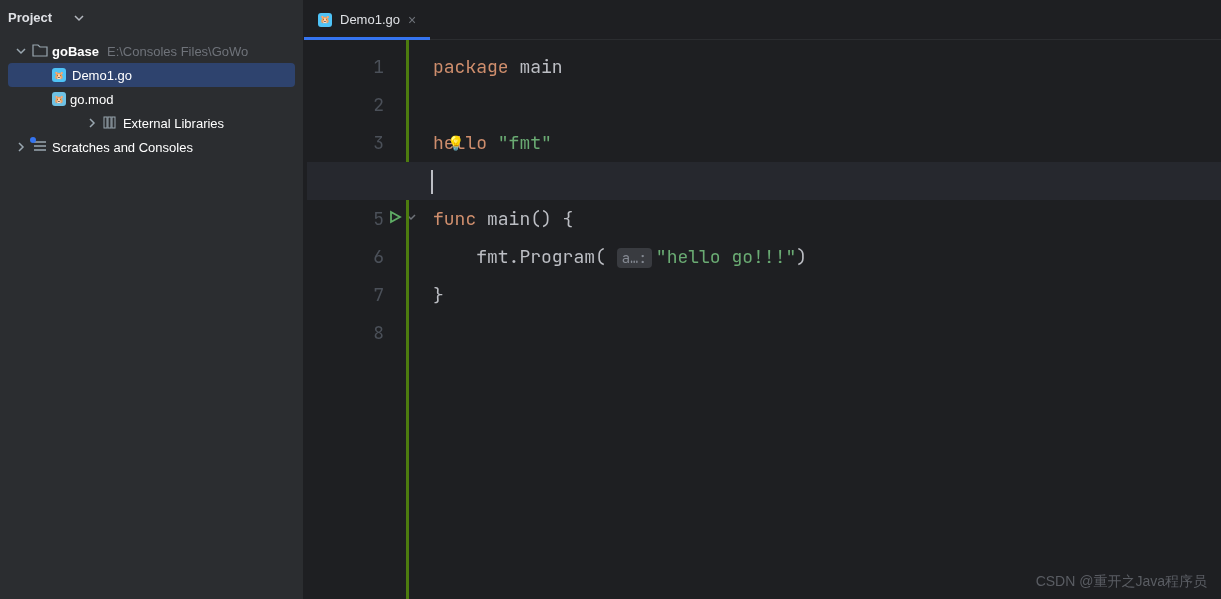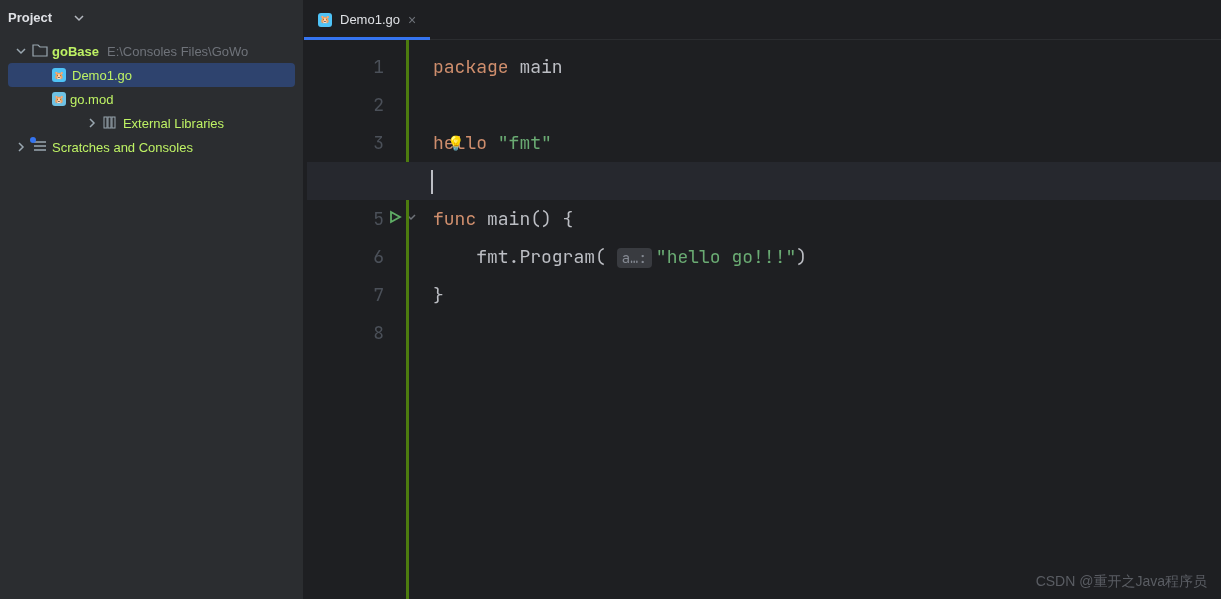--- a/index.html
+++ b/index.html
@@ -53,21 +53,21 @@
       display: flex;
       align-items: center;
       gap: 6px;
     }
     .chevron {
       width: 14px;
       color: #6f737a;
       display: inline-flex;
       justify-content: center;
     }
-    .tree-label { color: #bef264; }
+    .tree-label { color: #ffffff; }
     .tree-path { color: #6f737a; margin-left: 4px; }
     .folder-icon { color: #9aa7b0; }
     .go-icon {
       width: 14px; height: 14px;
       background: #4fc3f7;
       border-radius: 3px;
       display: inline-flex;
       align-items: center;
       justify-content: center;
       font-size: 8px;

